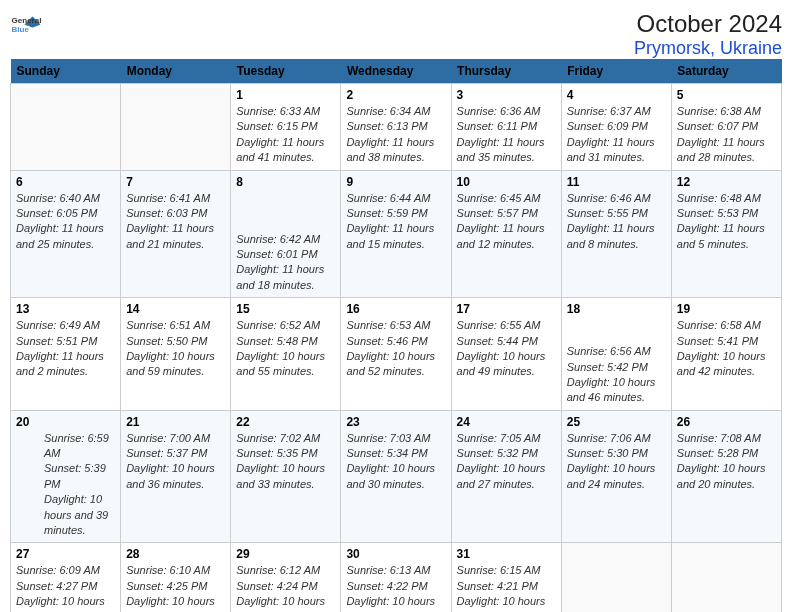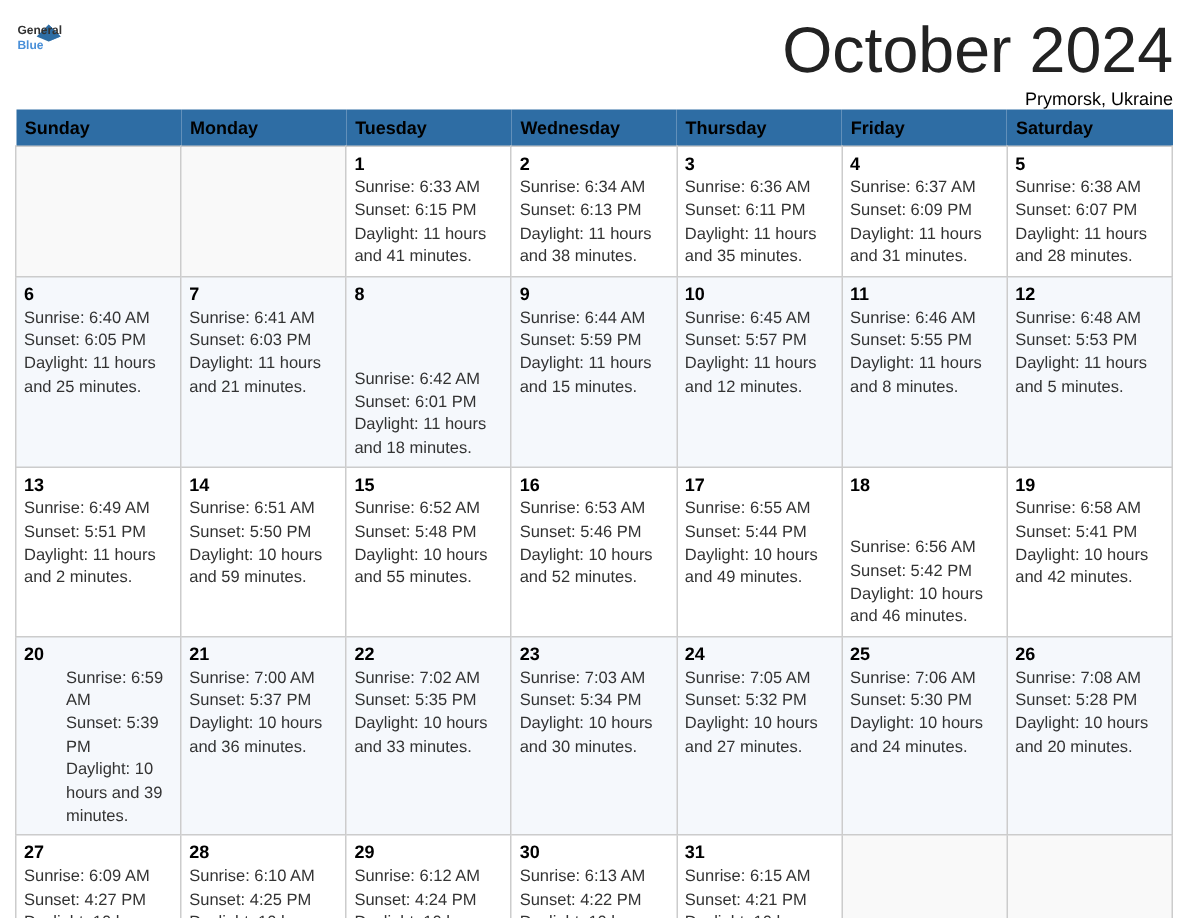--- a/index.html
+++ b/index.html
@@ -21,27 +21,27 @@
       gap: 4px;
     }
     .logo-icon {
       width: 32px;
       height: 32px;
     }
     .title-area {
       text-align: right;
     }
     .month-title {
-      font-size: 43px;
+      font-size: 24px;
       font-weight: normal;
       color: #222;
     }
     .subtitle {
-      font-size: 12px;
-      color: #000000;
+      font-size: 18px;
+      color: #1d4ed8;
     }
     .calendar {
       width: 100%;
       border-collapse: collapse;
       font-size: 11px;
     }
     .calendar th {
       background: #2e6da4;
       color: #000000;
       text-align: left;
@@ -62,20 +62,21 @@
     }
     .day-num {
       font-weight: bold;
       font-size: 12px;
       display: block;
       margin-bottom: 2px;
     }
     .day-info {
       color: #333;
       line-height: 1.4;
+      font-style: italic;
     }
     .empty { background: #f9f9f9 !important; }
   </style>
 </head>
 <body>
 
 <div class="header">
   <div class="logo">
     <svg class="logo-icon" viewBox="0 0 40 40">
       <rect x="0" y="0" width="40" height="40" fill="white"></rect>

